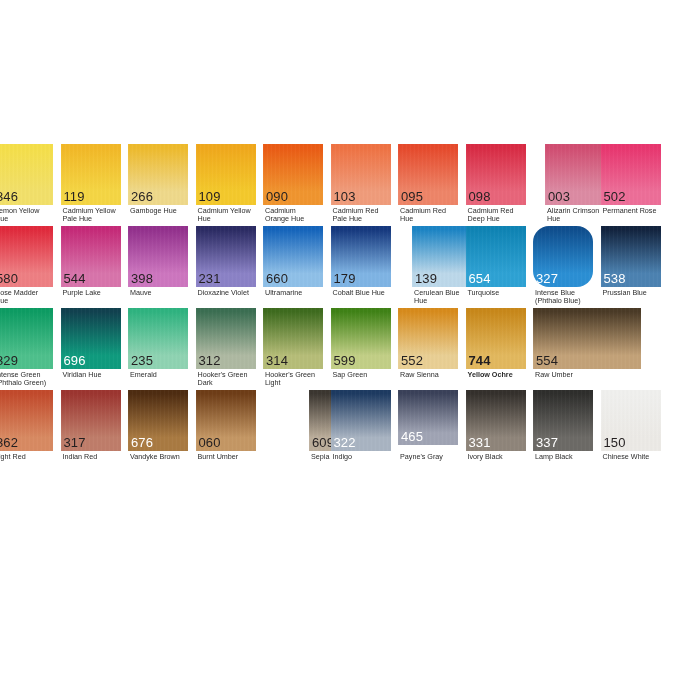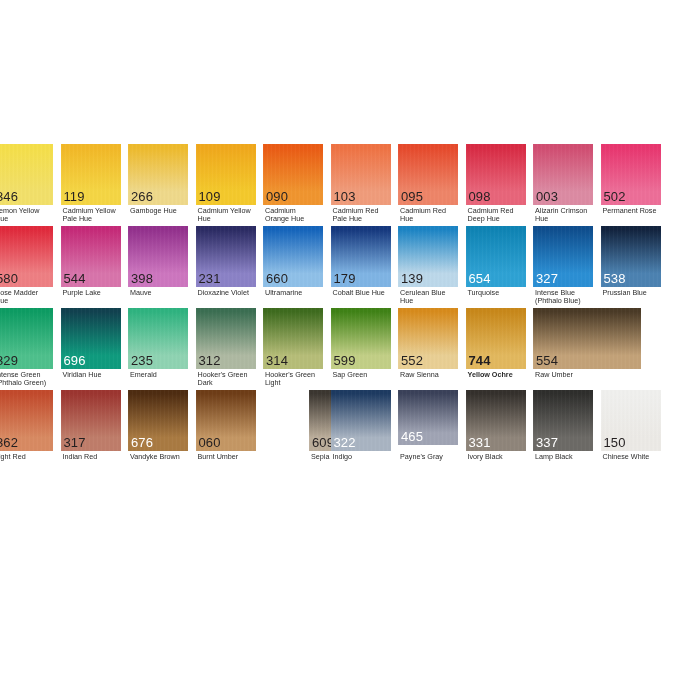--- a/index.html
+++ b/index.html
@@ -156,21 +156,21 @@
         </div>
         <div class="swatch-cell" style="left: 465.5px; width: 60px;">
           <div class="swatch-chip" style="width: 60px; height: 61px;">
             <div class="chip-grad" style="background: linear-gradient(rgb(216, 43, 68) 0%, rgb(216, 43, 68) 6%, rgb(232, 101, 122) 78%, rgb(232, 101, 122) 100%);"></div>
             <div class="chip-texture"></div>
             <div class="chip-number num-dark">098</div>
           </div>
           <div class="swatch-name">Cadmium Red
 Deep Hue</div>
         </div>
-        <div class="swatch-cell" style="left: 533px; width: 36px;">
+        <div class="swatch-cell" style="left: 545px; width: 36px;">
           <div class="swatch-chip" style="width: 60px; height: 61px;">
             <div class="chip-grad" style="background: linear-gradient(rgb(209, 77, 113) 0%, rgb(209, 77, 113) 6%, rgb(220, 139, 163) 78%, rgb(220, 139, 163) 100%);"></div>
             <div class="chip-texture"></div>
             <div class="chip-number num-dark">003</div>
           </div>
           <div class="swatch-name">Alizarin Crimson
 Hue</div>
         </div>
         <div class="swatch-cell" style="left: 600.5px; width: 60px;">
           <div class="swatch-chip" style="width: 60px; height: 61px;">
@@ -224,39 +224,39 @@
           <div class="swatch-name">Ultramarine</div>
         </div>
         <div class="swatch-cell" style="left: 330.5px; width: 60px;">
           <div class="swatch-chip" style="width: 60px; height: 61px;">
             <div class="chip-grad" style="background: linear-gradient(rgb(21, 56, 126) 0%, rgb(21, 56, 126) 6%, rgb(127, 180, 228) 78%, rgb(127, 180, 228) 100%);"></div>
             <div class="chip-texture"></div>
             <div class="chip-number num-dark">179</div>
           </div>
           <div class="swatch-name">Cobalt Blue Hue</div>
         </div>
-        <div class="swatch-cell" style="left: 398px; width: 60px;">
+        <div class="swatch-cell" style="left: 412px; width: 60px;">
           <div class="swatch-chip" style="width: 60px; height: 61px;">
             <div class="chip-grad" style="background: linear-gradient(rgb(27, 132, 196) 0%, rgb(27, 132, 196) 6%, rgb(188, 216, 234) 78%, rgb(188, 216, 234) 100%);"></div>
             <div class="chip-texture"></div>
             <div class="chip-number num-dark">139</div>
           </div>
           <div class="swatch-name">Cerulean Blue
 Hue</div>
         </div>
         <div class="swatch-cell" style="left: 465.5px; width: 60px;">
           <div class="swatch-chip" style="width: 60px; height: 61px;">
             <div class="chip-grad" style="background: linear-gradient(rgb(15, 132, 180) 0%, rgb(15, 132, 180) 6%, rgb(46, 162, 212) 78%, rgb(46, 162, 212) 100%);"></div>
             <div class="chip-texture"></div>
             <div class="chip-number num-light">654</div>
           </div>
           <div class="swatch-name">Turquoise</div>
         </div>
         <div class="swatch-cell" style="left: 533px; width: 60px;">
-          <div class="swatch-chip" style="width: 60px; height: 61px;">
+          <div class="swatch-chip" style="width: 60px; height: 61px; border-radius: 16px;">
             <div class="chip-grad" style="background: linear-gradient(rgb(15, 78, 142) 0%, rgb(15, 78, 142) 6%, rgb(43, 143, 212) 78%, rgb(43, 143, 212) 100%);"></div>
             <div class="chip-texture"></div>
             <div class="chip-number num-light">327</div>
           </div>
           <div class="swatch-name">Intense Blue
 (Phthalo Blue)</div>
         </div>
         <div class="swatch-cell" style="left: 600.5px; width: 60px;">
           <div class="swatch-chip" style="width: 60px; height: 61px;">
             <div class="chip-grad" style="background: linear-gradient(rgb(18, 35, 62) 0%, rgb(18, 35, 62) 6%, rgb(76, 130, 177) 78%, rgb(76, 130, 177) 100%);"></div>

